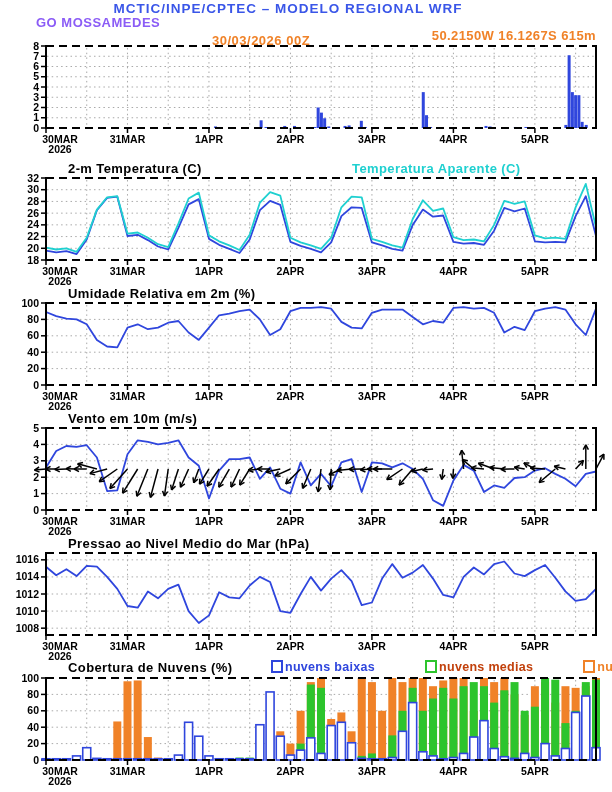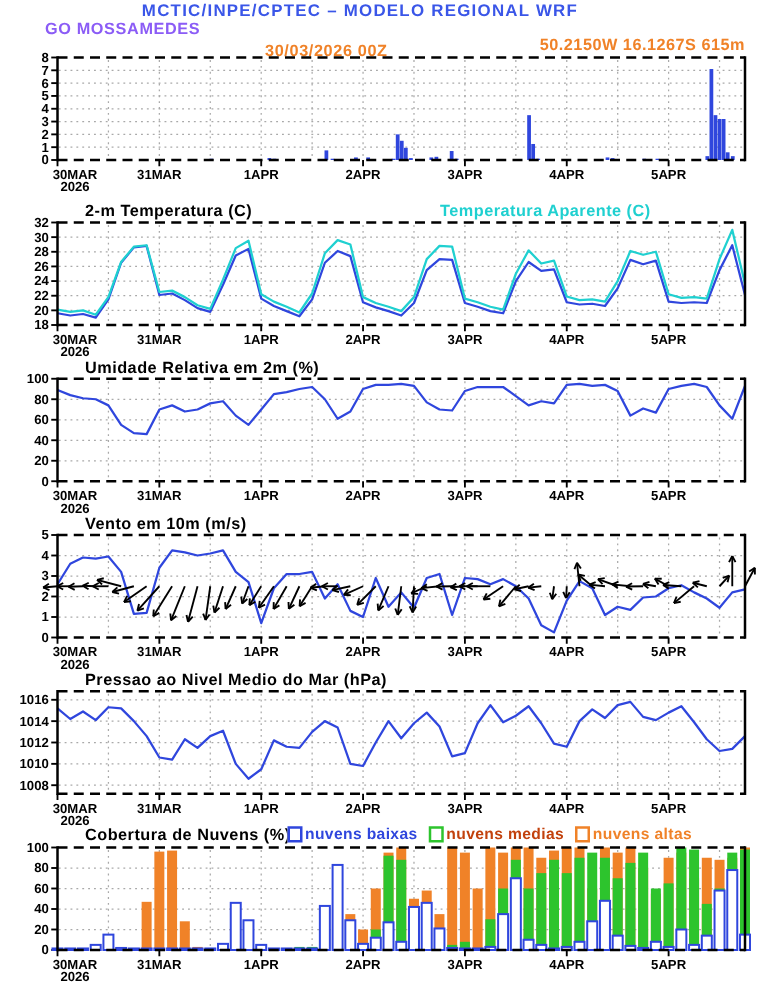--- a/index.html
+++ b/index.html
@@ -11,22 +11,22 @@
          letter-spacing:.5px;color:#8b5cf6;}
   .hdr2b{position:absolute;top:15px;left:212px;font:bold 13px "Liberation Sans",sans-serif;
          letter-spacing:.5px;color:#f08228;margin-top:18px;}
   .ptitle{position:absolute;left:68px;font:bold 13px "Liberation Sans",sans-serif;
           letter-spacing:.4px;color:#000;white-space:nowrap;}
   .station{position:absolute;top:28px;left:350px;width:246px;text-align:right;
            font:bold 13px "Liberation Sans",sans-serif;letter-spacing:.4px;color:#f08228;}
   .apparent{position:absolute;top:161px;left:352px;font:bold 13px "Liberation Sans",sans-serif;
             letter-spacing:.4px;color:#1fd0d0;}
   .lgd{position:absolute;top:660px;left:230px;display:flex;gap:9px;align-items:center;}
-  .lgd-item{display:flex;align-items:center;font:bold 12.5px "Liberation Sans",sans-serif;
-            letter-spacing:.3px;white-space:nowrap;}
+  .lgd-item{display:flex;font:bold 12.5px "Liberation Sans",sans-serif;
+            letter-spacing:.3px;white-space:nowrap;padding-left:41px;}
   .box{width:8px;height:9px;border:2px solid;display:inline-block;margin-right:2px;background:#fff;}
   .c-blue{color:#2f46dd}.c-green{color:#c2410c}.c-orange{color:#f08228}
   .b-blue{border-color:#2f46dd}.b-green{border-color:#2dc42d}.b-orange{border-color:#f08228}
   svg{position:absolute;top:0;left:0;}
   .grid{stroke:#a9a9a9;stroke-width:1;stroke-dasharray:1.5 3.2;}
   .bdash{stroke:#000;stroke-width:2;stroke-dasharray:8 5;}
   .bsolid{stroke:#000;stroke-width:2;}
   .tick{stroke:#000;stroke-width:1.5;}
   .ylab,.xlab{font:bold 10.5px "Liberation Sans",sans-serif;fill:#000;}
 </style>

